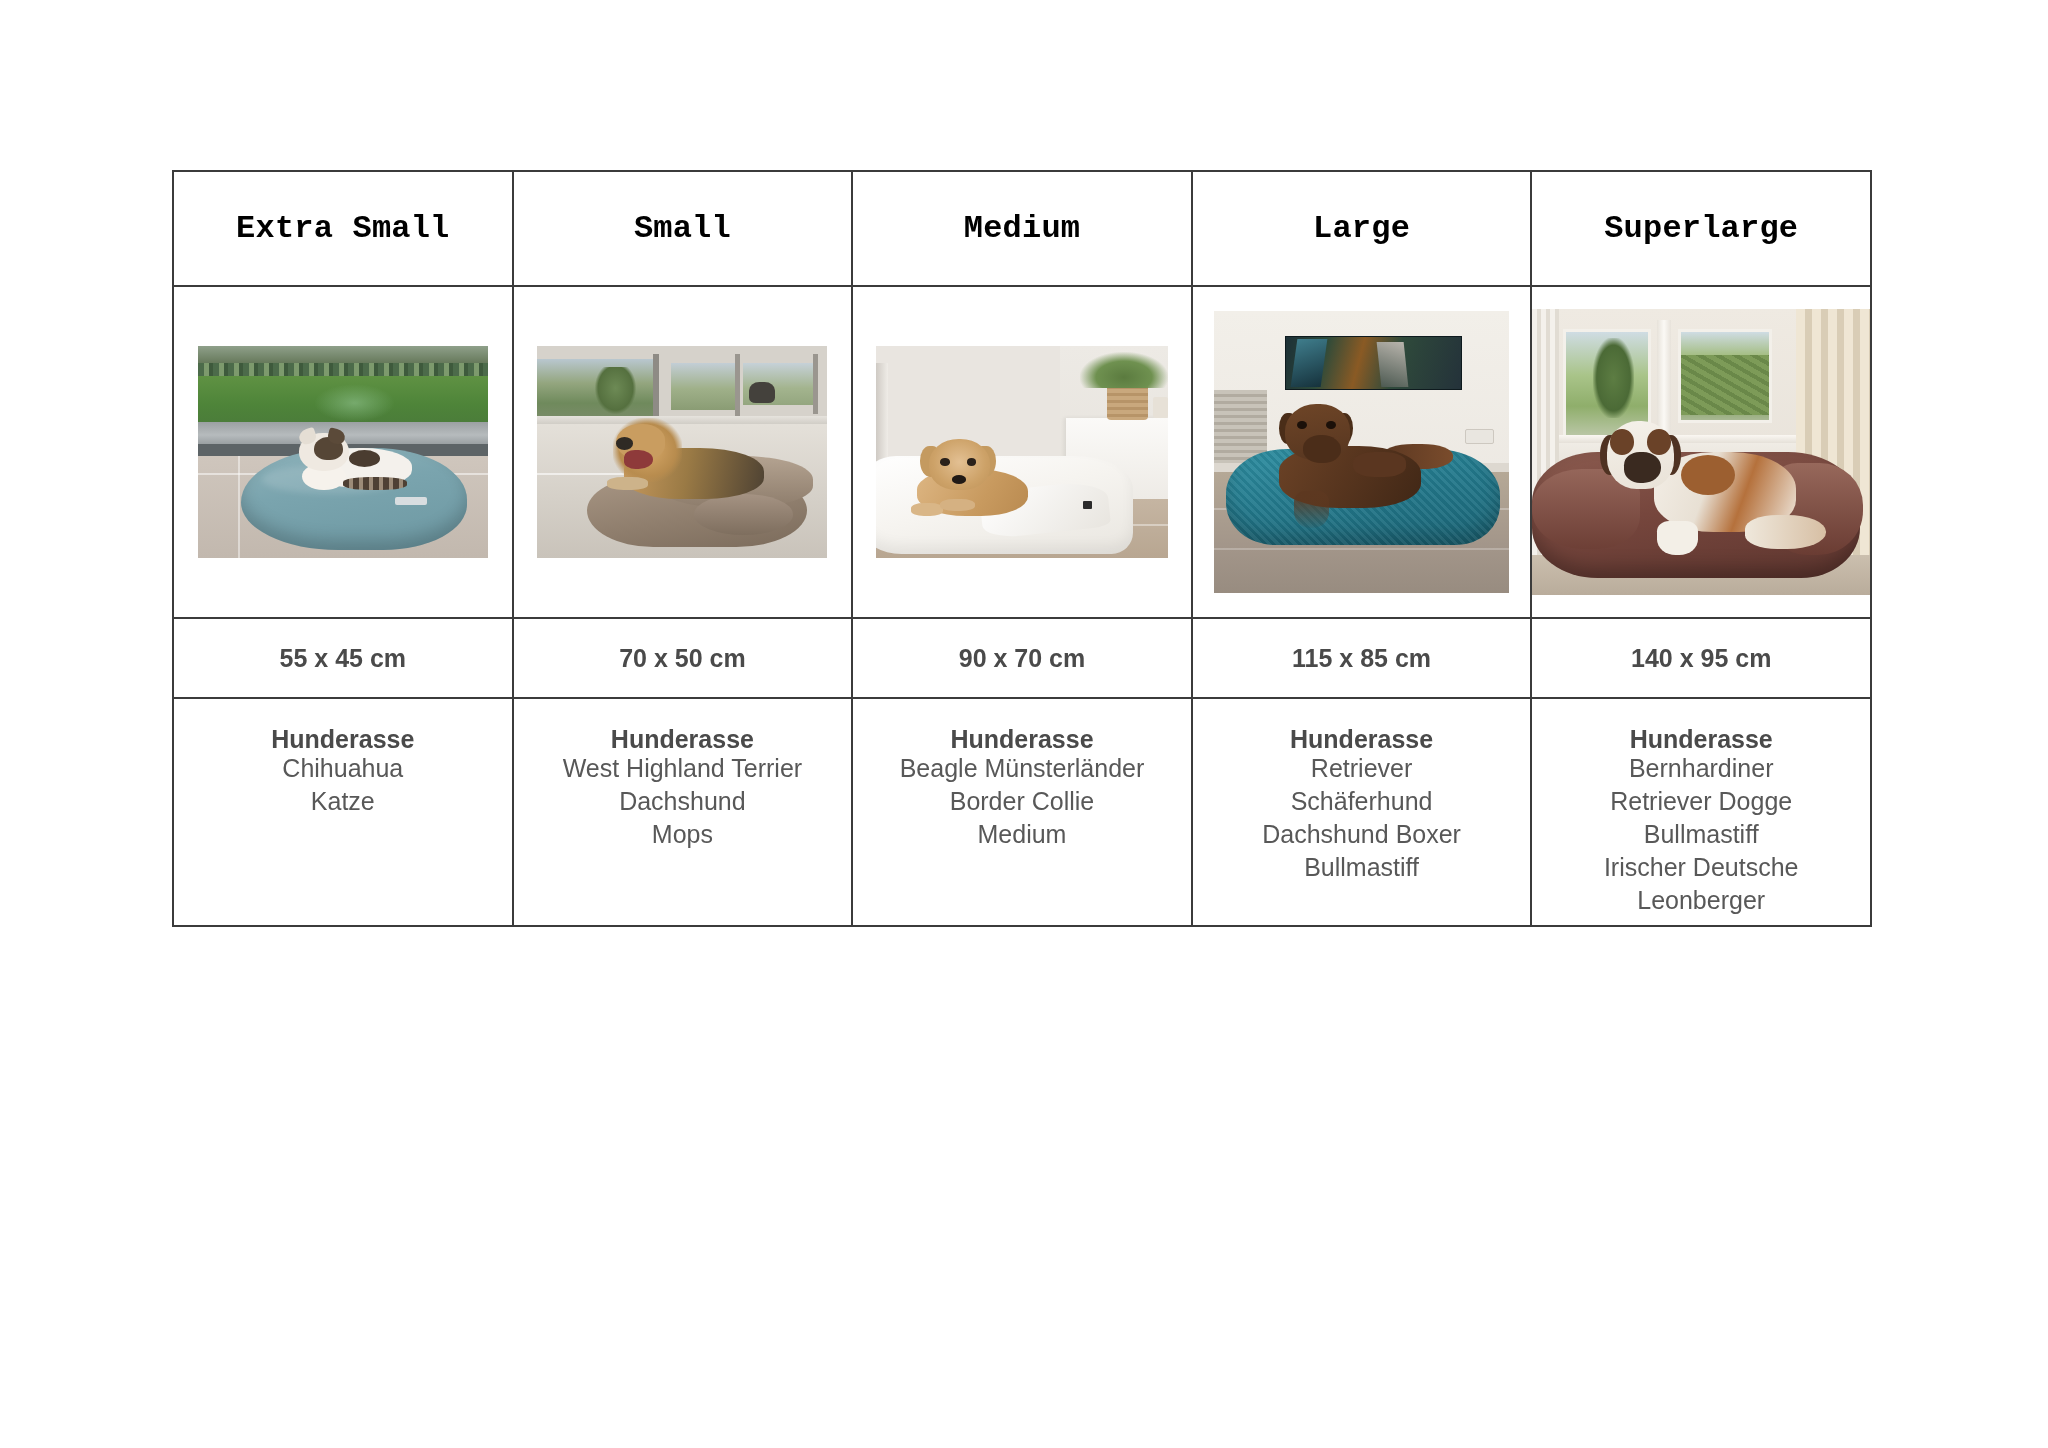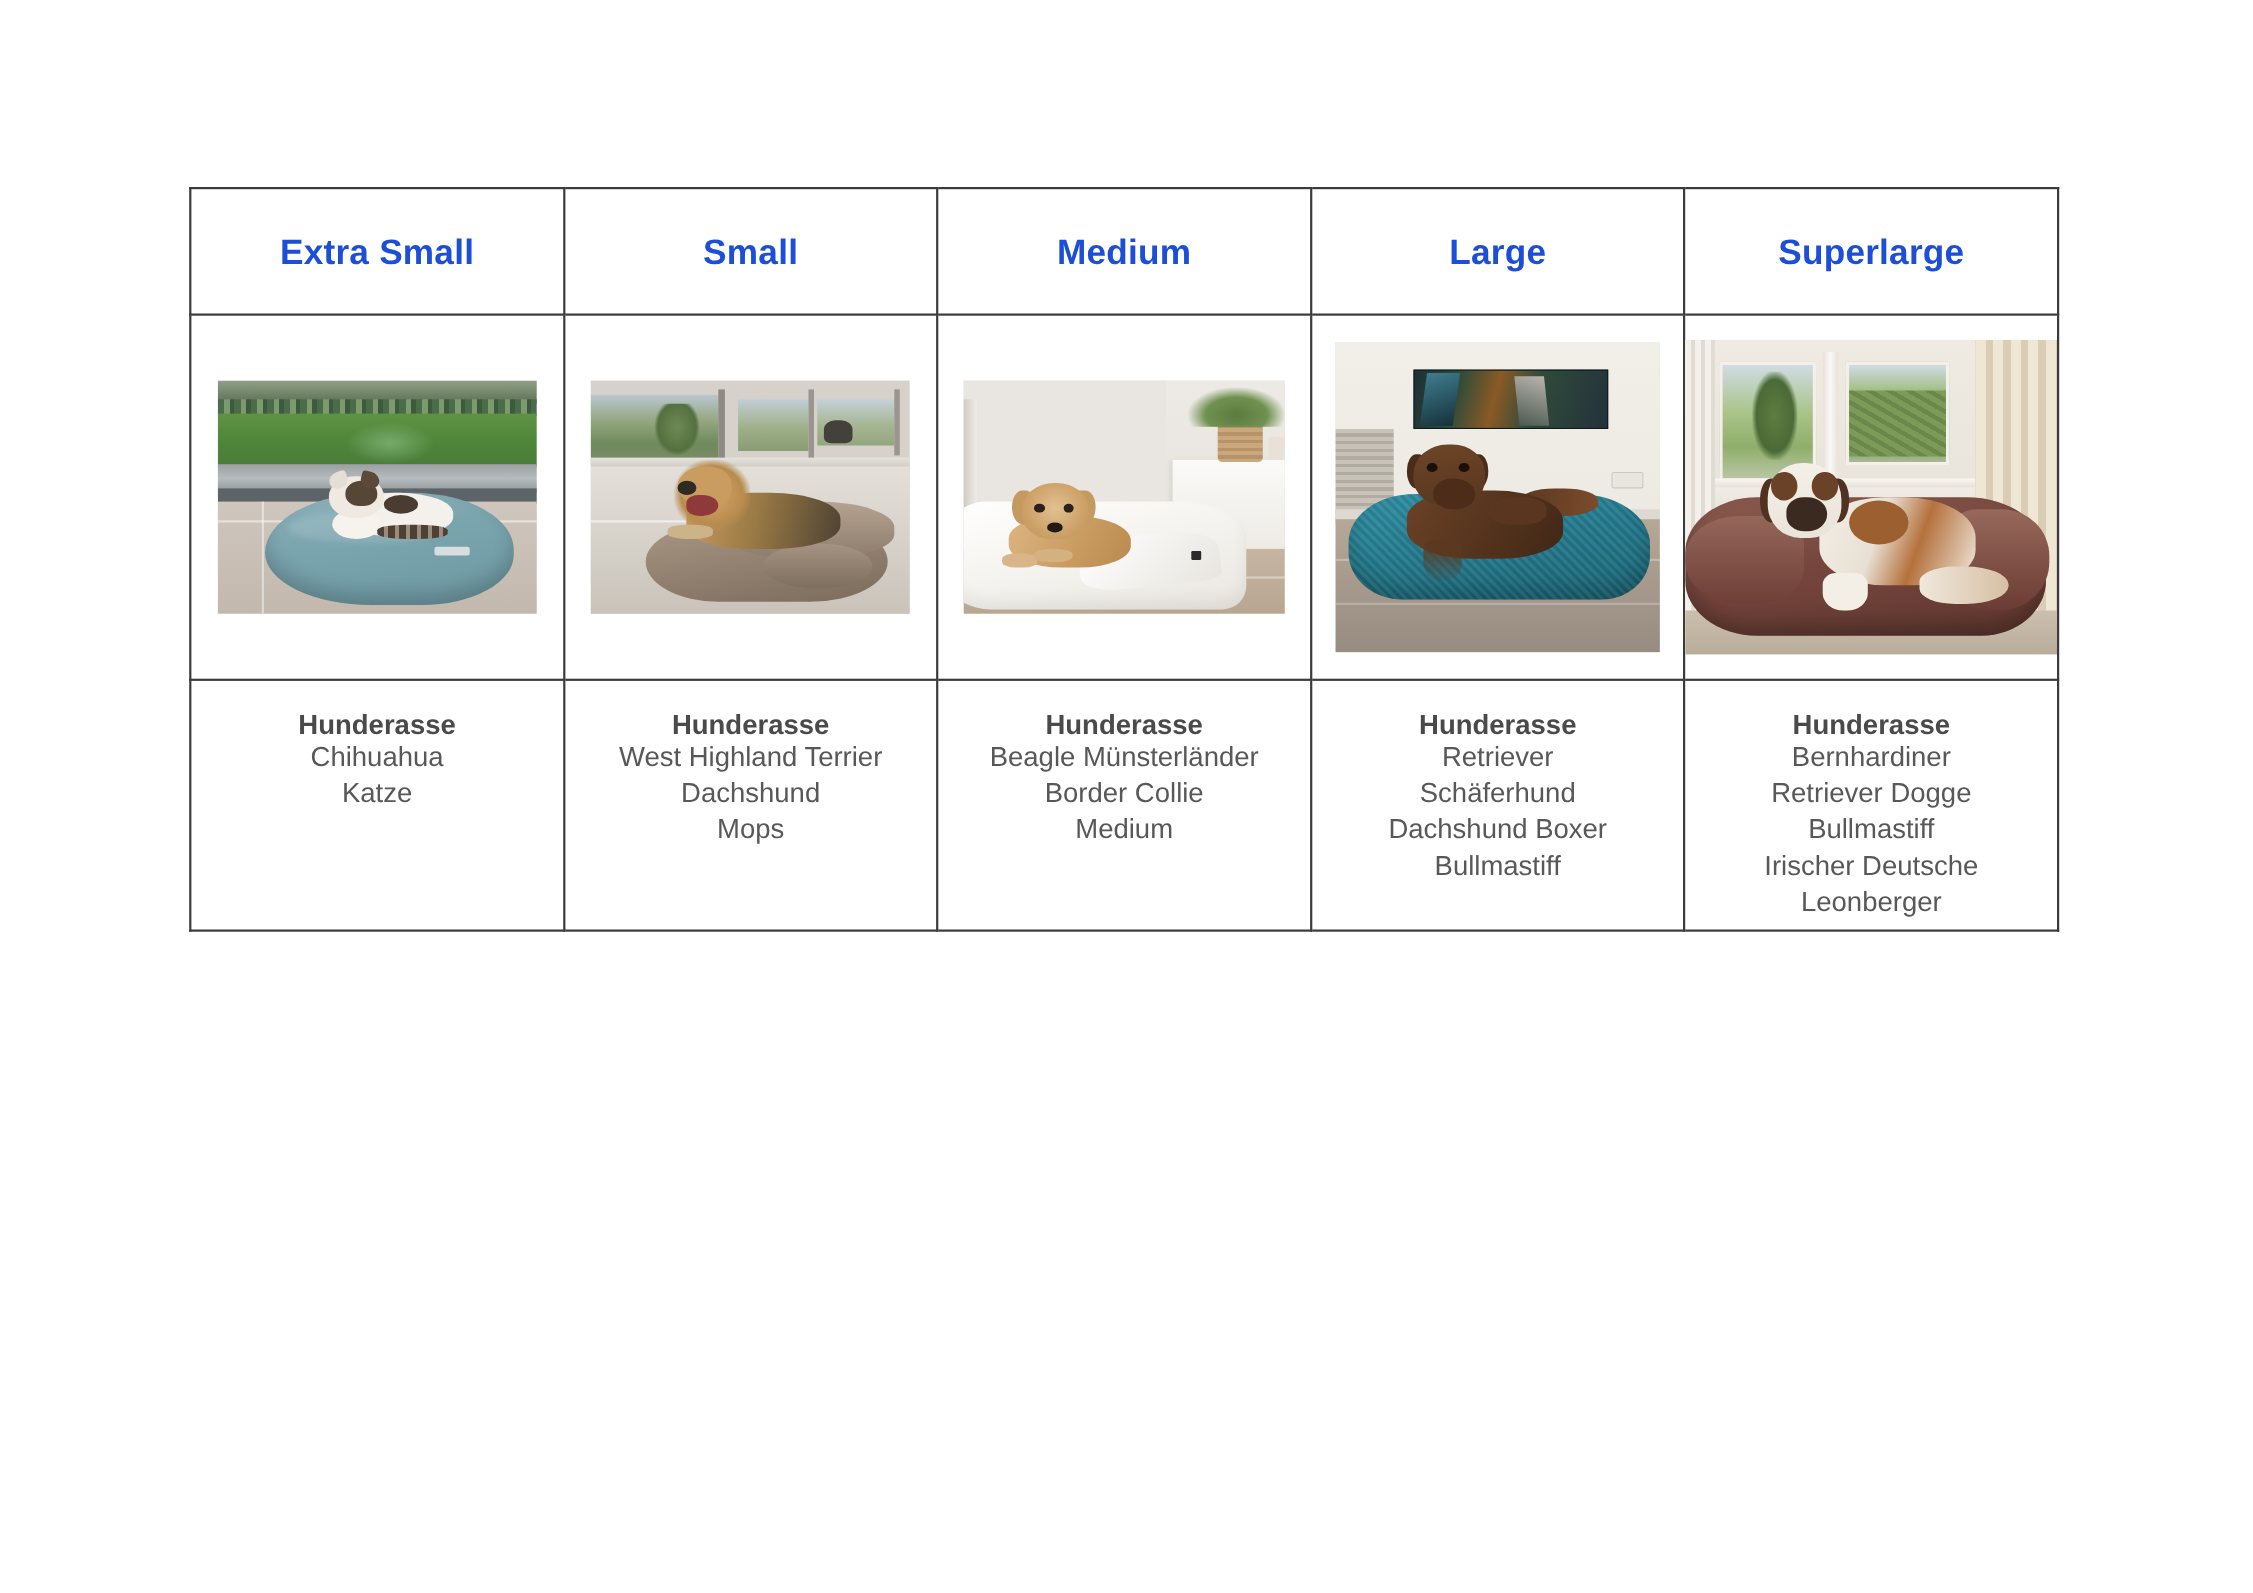--- a/index.html
+++ b/index.html
@@ -38,25 +38,26 @@
     padding: 0;
     vertical-align: middle;
     text-align: center;
   }
 
   
   .hdr-row td {
     height: 115px;
   }
   .hdr-label {
-    color: #1d4ed8;
+    color: #000000;
     font-weight: bold;
     font-size: 32px;
     letter-spacing: 0.2px;
     line-height: 1;
+    font-family: Liberation Mono, monospace;
   }
 
   
   .img-row td {
     height: 330px;
     padding: 0;
   }
   .photo-wrap {
     width: 100%;
     height: 330px;
@@ -527,20 +528,37 @@
             <div class="p5-dogmask1"></div>
             <div class="p5-dogmask2"></div>
             <div class="p5-dogsnout"></div>
             <div class="p5-dogpaw"></div>
           </div>
         </div>
       </td>
 
     </tr>
 
+    <tr class="size-row">
+      <td>
+        <div class="size-text">55 x 45 cm</div>
+      </td>
+      <td>
+        <div class="size-text">70 x 50 cm</div>
+      </td>
+      <td>
+        <div class="size-text">90 x 70 cm</div>
+      </td>
+      <td>
+        <div class="size-text">115 x 85 cm</div>
+      </td>
+      <td>
+        <div class="size-text">140 x 95 cm</div>
+      </td>
+    </tr>
 
     <tr class="breed-row">
 
       <td>
         <div class="breed-title">Hunderasse</div>
         <ul class="breed-list">
           <li>Chihuahua</li>
           <li>Katze</li>
         </ul>
       </td>

